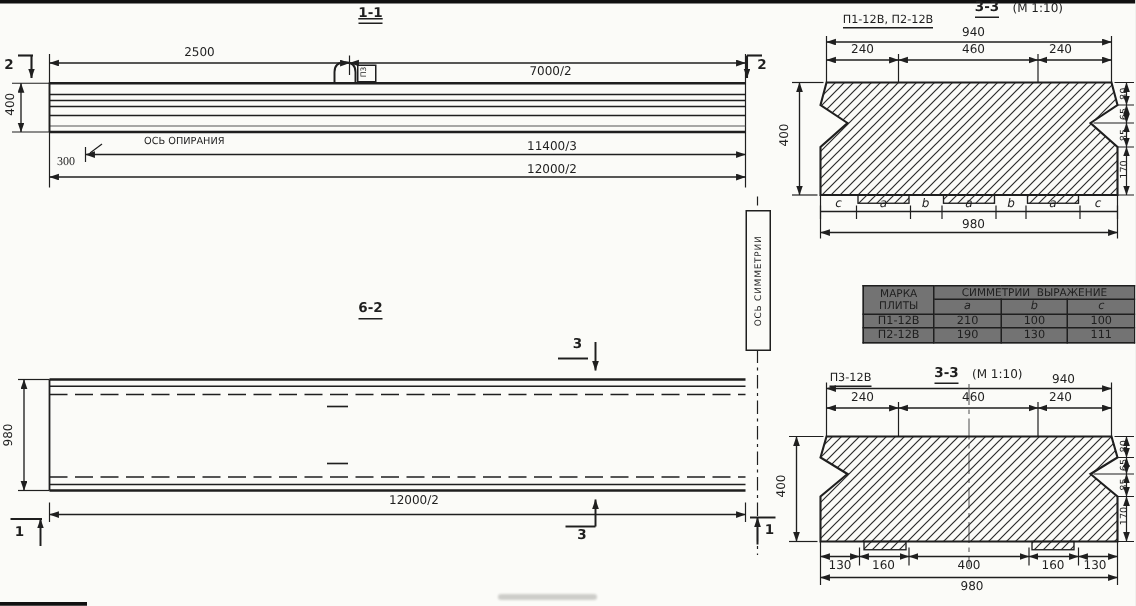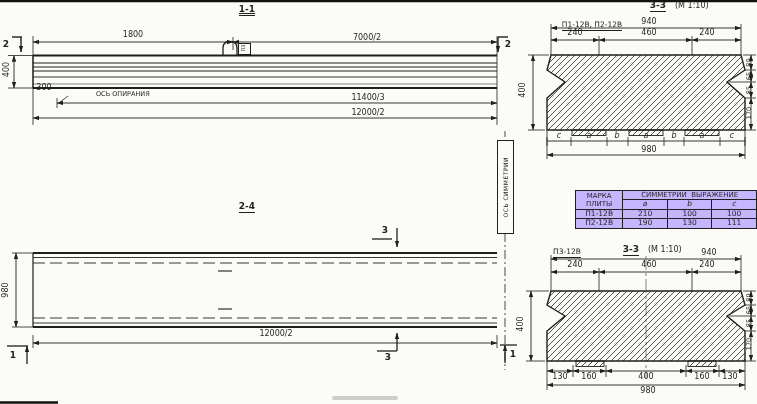--- a/index.html
+++ b/index.html
@@ -12,21 +12,21 @@
   .sm{font-size:6.5px;}
   .s7{font-size:7.5px;}
   .s9{font-size:9px;}
   .it{font-style:italic;}
   .ul{border-bottom:1px solid #1f1f1f;padding-bottom:1px;}
   .rot{transform:rotate(-90deg);transform-origin:left top;}
   .symbox{position:absolute;left:497px;top:140px;width:15px;height:92px;border:1px solid #1f1f1f;
           display:flex;align-items:center;justify-content:center;background:#fbfbf8;}
   .symbox span{writing-mode:vertical-rl;transform:rotate(180deg);font-size:6px;letter-spacing:.5px;white-space:nowrap;}
   .hooktag{font-size:5px;}
-  table.vtab{position:absolute;left:575px;top:190px;border-collapse:collapse;background:#c4b5fd;
+  table.vtab{position:absolute;left:575px;top:190px;border-collapse:collapse;background:#737373;
              font-size:7.5px;color:#1f1f1f;table-layout:fixed;}
   table.vtab td{border:1px solid #1f1f1f;text-align:center;padding:0;vertical-align:middle;line-height:1.15;}
   table.vtab .c1{width:52px;font-size:7px;}
   table.vtab .cv{width:47px;}
   table.vtab .hexp{font-size:7px;white-space:pre;}
   .smudge{position:absolute;left:332px;top:396px;width:66px;height:4px;background:#8a8a85;opacity:.4;border-radius:2px;filter:blur(.6px);}
 </style>
 </head>
 <body>
 
@@ -180,46 +180,46 @@
       <line x1="751" y1="305" x2="751" y2="316" stroke-width="0.8" marker-start="url(#ar)" marker-end="url(#ar)"></line>
       <line x1="751" y1="316" x2="751" y2="331" stroke-width="0.8" marker-start="url(#ar)" marker-end="url(#ar)"></line>
       <line x1="751" y1="331" x2="751" y2="361" stroke-width="0.8" marker-start="url(#ar)" marker-end="url(#ar)"></line>
       <line x1="526" y1="291" x2="549" y2="291" stroke-width="0.8"></line>
       <line x1="526" y1="361" x2="545" y2="361" stroke-width="0.8"></line>
       <line x1="531" y1="291" x2="531" y2="361" stroke-width="0.9" marker-start="url(#ar)" marker-end="url(#ar)"></line>
     </g>
   </svg>
 
   <div class="t s9 b" style="left:230px;top:5px;width:34px;text-decoration:underline;"><span class="ul">1-1</span></div>
-  <div class="t" style="left:110px;top:31px;width:46px;">1800</div>
-  <div class="t" style="left:341px;top:34px;width:52px;">7000/2</div>
+  <div class="t" style="left:110px;top:31px;width:46px;">2500</div>
+  <div class="t" style="left:341px;top:44px;width:52px;">7000/2</div>
   <div class="t s9 b" style="left:1px;top:40px;width:10px;">2</div>
   <div class="t rot" style="left:3px;top:86px;width:33px;">400</div>
-  <div class="t" style="left:33px;top:84px;width:22px;">300</div>
+  <div class="t" style="left:33px;top:104px;width:22px;font-family:Liberation Serif, serif;">300</div>
   <div class="t sm lft" style="left:64px;top:91px;width:100px;margin-left:32px;">ОСЬ ОПИРАНИЯ</div>
   <div class="t" style="left:342px;top:94px;width:52px;">11400/3</div>
   <div class="t" style="left:342px;top:109px;width:52px;">12000/2</div>
   <div class="t s9 b" style="left:503px;top:40px;width:10px;">2</div>
   <div class="t rot hooktag" style="left:241px;top:53px;width:10px;">П3</div>
 
   <div class="symbox">
       <span>ОСЬ СИММЕТРИИ</span>
     </div>
 
-  <div class="t s9 b" style="left:230px;top:202px;width:34px;"><span class="ul">2-4</span></div>
+  <div class="t s9 b" style="left:230px;top:202px;width:34px;"><span class="ul">6-2</span></div>
   <div class="t s9 b" style="left:379px;top:226px;width:12px;">3</div>
   <div class="t rot" style="left:2px;top:312px;width:44px;">980</div>
   <div class="t s9 b" style="left:8px;top:351px;width:10px;">1</div>
   <div class="t" style="left:248px;top:330px;width:56px;">12000/2</div>
   <div class="t s9 b" style="left:382px;top:353px;width:12px;">3</div>
   <div class="t s9 b" style="left:508px;top:350px;width:10px;">1</div>
 
   <div class="t s9 b" style="left:645px;top:1px;width:26px;"><span class="ul">3-3</span></div>
   <div class="t lft" style="left:675px;top:2px;width:54px;">(М 1:10)</div>
-  <div class="t s7" style="left:547px;top:21px;width:90px;"><span class="ul">П1-12В, П2-12В</span></div>
+  <div class="t s7" style="left:547px;top:9px;width:90px;"><span class="ul">П1-12В, П2-12В</span></div>
   <div class="t" style="left:631px;top:18px;width:36px;">940</div>
   <div class="t" style="left:560px;top:29px;width:30px;">240</div>
   <div class="t" style="left:631px;top:29px;width:36px;">460</div>
   <div class="t" style="left:692px;top:29px;width:30px;">240</div>
   <div class="t it" style="left:549px;top:132px;width:20px;">c</div>
   <div class="t it" style="left:579px;top:132px;width:20px;">a</div>
   <div class="t it" style="left:607px;top:132px;width:20px;">b</div>
   <div class="t it" style="left:636px;top:132px;width:20px;">a</div>
   <div class="t it" style="left:664px;top:132px;width:20px;">b</div>
   <div class="t it" style="left:692px;top:132px;width:20px;">a</div>

